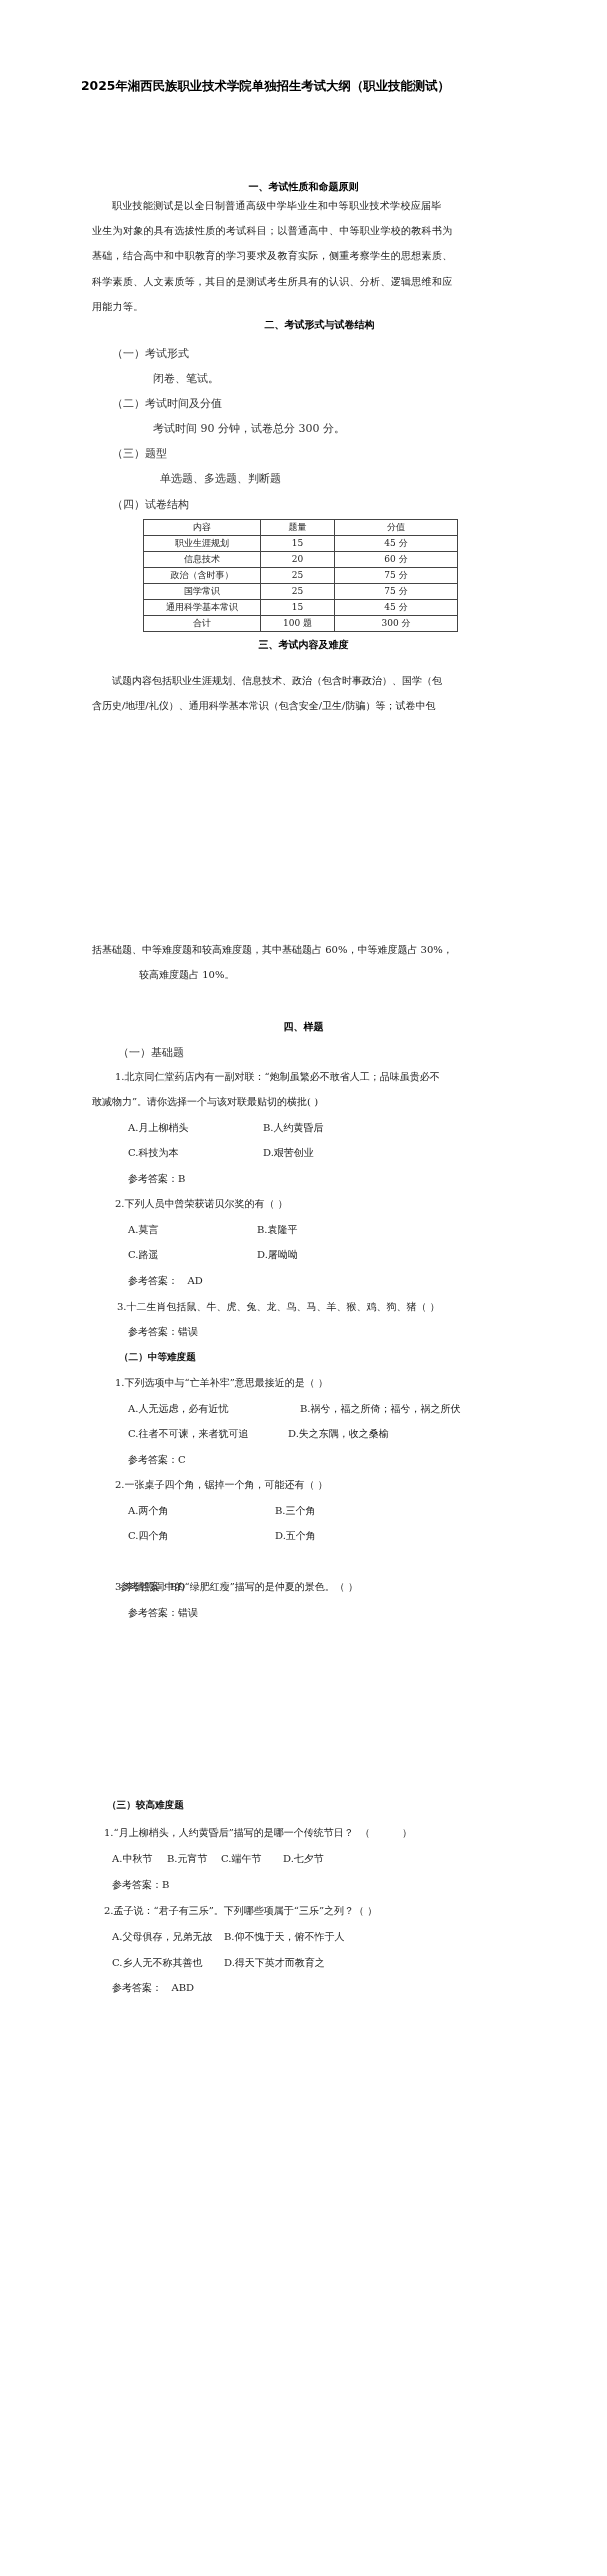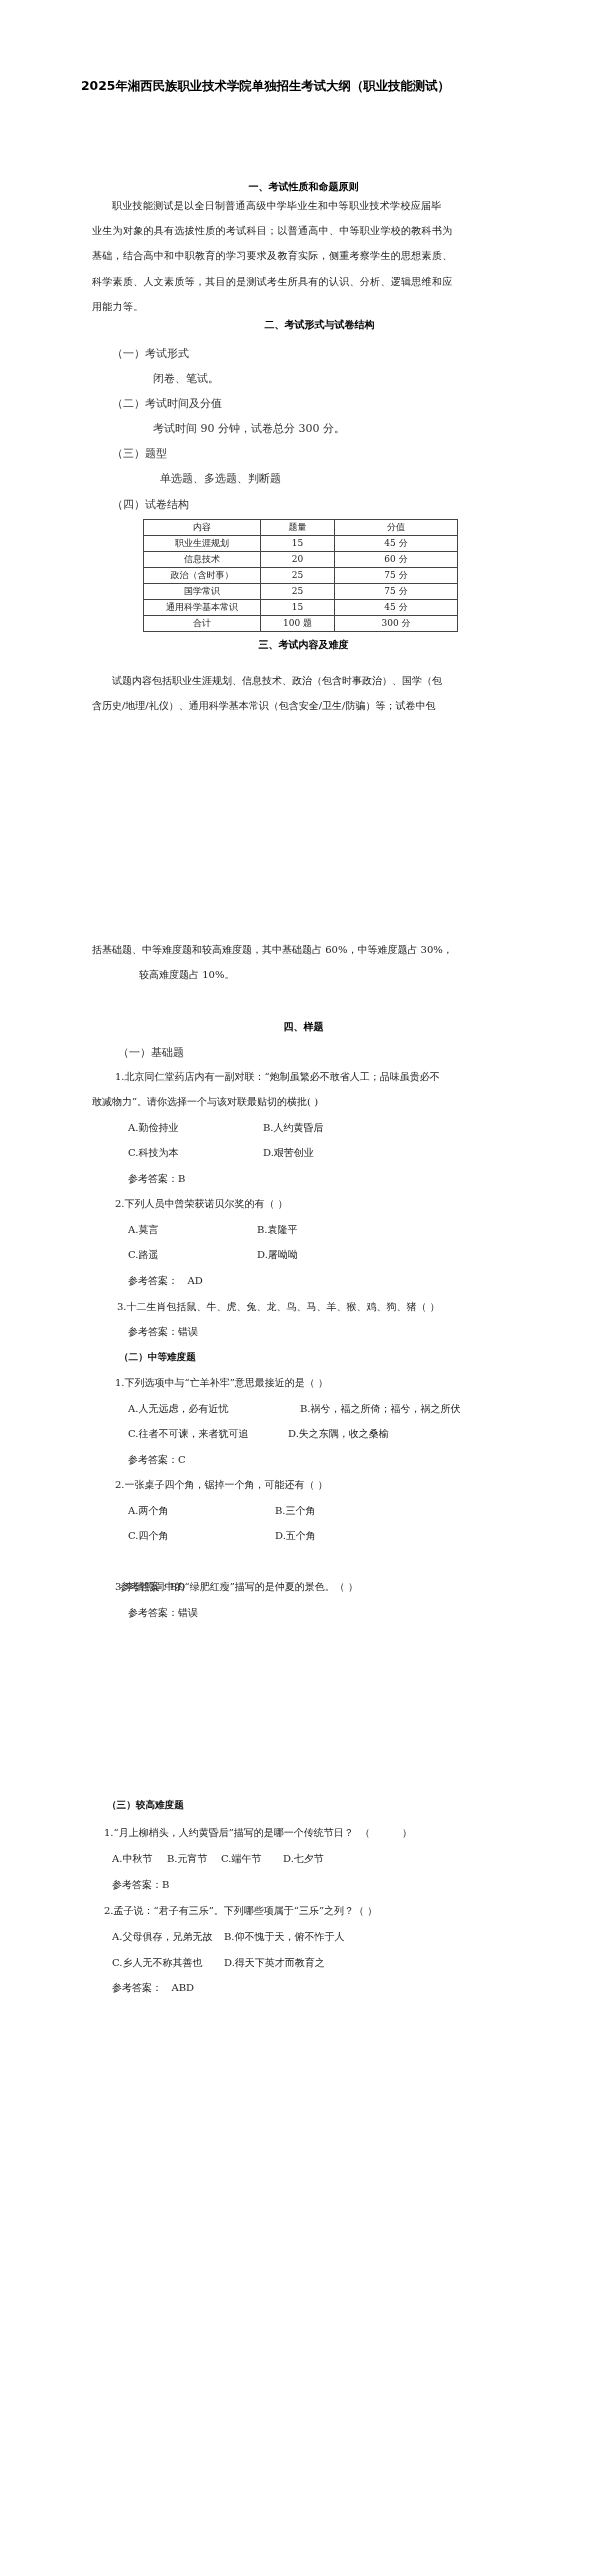--- a/index.html
+++ b/index.html
@@ -83,21 +83,21 @@
 <div class="abs txt" style="top:676px;left:112px;">试题内容包括职业生涯规划、信息技术、政治（包含时事政治）、国学（包</div>
 <div class="abs txt" style="top:701px;left:92px;">含历史/地理/礼仪）、通用科学基本常识（包含安全/卫生/防骗）等；试卷中包</div>
 <div class="abs txt" style="top:945px;left:92px;">括基础题、中等难度题和较高难度题，其中基础题占 60%，中等难度题占 30%，</div>
 <div class="abs txt" style="top:970px;left:92px;margin-left:47px;">较高难度题占 10%。</div>
 
 <div class="abs h1" style="top:1022px;">四、样题</div>
 
 <div class="abs sub" style="top:1047px;left:118px;">（一）基础题</div>
 <div class="abs txt" style="top:1072px;left:115px;">1.北京同仁堂药店内有一副对联：“炮制虽繁必不敢省人工；品味虽贵必不</div>
 <div class="abs txt" style="top:1097px;left:92px;">敢减物力”。请你选择一个与该对联最贴切的横批(          )</div>
-<div class="abs txt" style="top:1123px;left:128px;">A.勤俭持业</div>
+<div class="abs txt" style="top:1123px;left:128px;">A.月上柳梢头</div>
 <div class="abs txt" style="top:1123px;left:263px;">B.人约黄昏后</div>
 <div class="abs txt" style="top:1148px;left:128px;">C.科技为本</div>
 <div class="abs txt" style="top:1148px;left:263px;">D.艰苦创业</div>
 <div class="abs txt" style="top:1174px;left:128px;">参考答案：B</div>
 
 <div class="abs txt" style="top:1199px;left:115px;">2.下列人员中曾荣获诺贝尔奖的有（          ）</div>
 <div class="abs txt" style="top:1225px;left:128px;">A.莫言</div>
 <div class="abs txt" style="top:1225px;left:257px;">B.袁隆平</div>
 <div class="abs txt" style="top:1250px;left:128px;">C.路遥</div>
 <div class="abs txt" style="top:1250px;left:257px;">D.屠呦呦</div>

